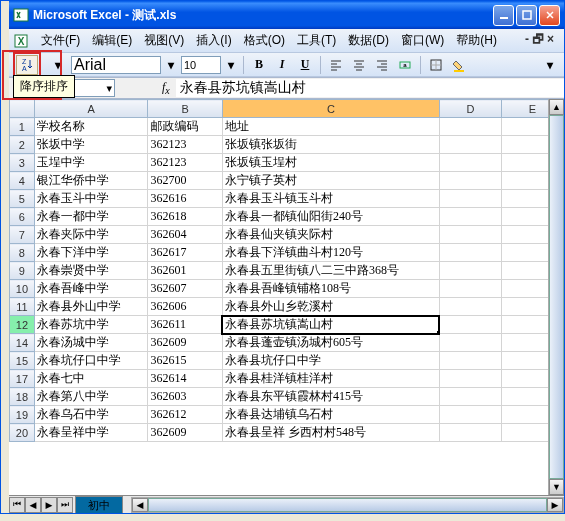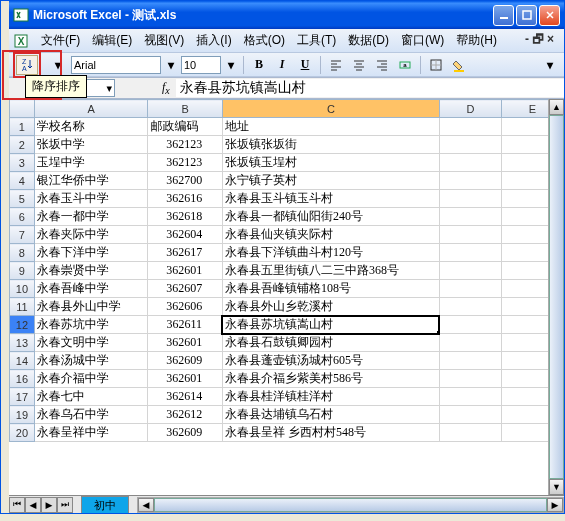--- a/index.html
+++ b/index.html
@@ -17,54 +17,54 @@
 
 .menubar { height: 24px; background: linear-gradient(to bottom, #eef3fa, #d5e3f6); display: flex; align-items: center; padding: 0 4px; border-bottom: 1px solid #b8c8e0; }
 .menu-icon { width: 16px; height: 16px; margin-right: 6px; display: inline-block; }
 .menu-item { padding: 2px 6px; cursor: pointer; }
 .menubar .spacer { flex: 1; }
 .menu-x { padding: 2px 6px; cursor: pointer; color: #333; }
 
 .toolbar1 { height: 24px; background: linear-gradient(to bottom, #eef3fa, #d5e3f6); display: flex; align-items: center; padding: 0 4px; gap: 3px; border-bottom: 1px solid #b8c8e0; position: relative; }
 .sortbtn-wrap { border: 2px solid #d62828; padding: 1px; margin-right: 4px; position: relative; }
 .sortbtn { width: 22px; height: 20px; background: #f5f1e6; border: 1px solid #b8a876; display: flex; align-items: center; justify-content: center; cursor: pointer; }
-.font-select { width: 90px; height: 18px; border: 1px solid #7f9db9; font-size: 11px; background: white; padding: 0 2px; }
+.font-select { width: 90px; height: 18px; border: 1px solid #7f9db9; font-size: 16px; background: white; padding: 0 2px; }
 .size-select { width: 40px; height: 18px; border: 1px solid #7f9db9; font-size: 11px; background: white; padding: 0 2px; }
 .tb-btn { width: 20px; height: 20px; display: flex; align-items: center; justify-content: center; cursor: pointer; font-weight: bold; border-radius: 2px; }
 .sep { width: 1px; height: 18px; background: #aab8cf; margin: 0 2px; }
 .tb-end { margin-left: auto; display: flex; align-items: center; gap: 2px; }
 
-.tooltip { position: absolute; top: 22px; left: 16px; background: #ffffe1; border: 1px solid #000; padding: 2px 6px; font-size: 12px; z-index: 10; white-space: nowrap; font-family: Liberation Mono, monospace; }
+.tooltip { position: absolute; top: 22px; left: 4px; background: #ffffe1; border: 1px solid #000; padding: 2px 6px; font-size: 12px; z-index: 10; white-space: nowrap; font-family: Liberation Mono, monospace; }
 
 .formula-bar { height: 22px; background: #f0f0f0; display: flex; align-items: center; border-top: 1px solid #aab8cf; border-bottom: 1px solid #aab8cf; }
 .name-box { width: 78px; height: 18px; border: 1px solid #7f9db9; background: white; margin: 0 2px 0 28px; padding: 0 2px; display: flex; align-items: center; font-size: 11px; }
 .fx { padding: 0 6px; font-style: italic; font-family: serif; cursor: pointer; margin-left: 39px; }
 .formula-input { flex: 1; height: 18px; border: none; background: white; font-size: 14px; font-family: "SimSun"; padding: 0 4px; }
 
 .sheet-area { flex: 1; background: white; overflow: hidden; position: relative; display: flex; flex-direction: column; }
 .grid-wrap { flex: 1; overflow: hidden; position: relative; }
 table { border-collapse: collapse; width: 100%; table-layout: fixed; }
 th.rowhdr, th.colhdr, th.corner { background: linear-gradient(to bottom, #f4f6fb, #d9e2f0); border: 1px solid #9eb6ce; font-weight: normal; font-size: 11px; color: #333; height: 18px; text-align: center; }
 th.corner { width: 24px; }
 th.colhdr.colA { width: 110px; }
 th.colhdr.colB { width: 72px; }
 th.colhdr.colC { width: 210px; }
 th.colhdr.colD { width: 60px; }
 th.colhdr.colE { width: 60px; }
 th.rowhdr { width: 24px; text-align: center; }
-th.rowhdr.sel { background: #3b82f6; }
+th.rowhdr.sel { background: #86efac; }
 th.colhdr.sel { background: #ffc266; }
 td { border: 1px solid #d4d4d4; border-left: 1px solid #c0c0c0; border-top: none; height: 18px; font-size: 12px; padding: 0 2px; overflow: hidden; white-space: nowrap; font-family: "SimSun"; }
-td.num { text-align: center; padding-right: 4px; }
+td.num { text-align: left; padding-right: 4px; }
 td.selected { outline: 2px solid #000; outline-offset: -1px; position: relative; }
 td.selected::after { content: ""; position: absolute; right: -3px; bottom: -3px; width: 5px; height: 5px; background: #000; }
 
 .tabbar { height: 18px; background: #e8e8e8; display: flex; align-items: center; border-top: 1px solid #888; font-size: 11px; }
 .navbtn { width: 16px; height: 16px; border: 1px solid #888; background: #ddd; display: flex; align-items: center; justify-content: center; cursor: pointer; font-size: 9px; }
-.tab { padding: 1px 12px; background: #0ea5e9; border: 1px solid #888; border-bottom: none; margin-left: 8px; font-family: "SimSun"; cursor: pointer; }
+.tab { padding: 1px 12px; background: #0369a1; border: 1px solid #888; border-bottom: none; margin-left: 2px; font-family: "SimSun"; cursor: pointer; }
 .hscroll-track { flex: 1; height: 16px; background: #e8e8e8; margin-left: 8px; border: 1px solid #aaa; position: relative; display: flex; }
 .hscroll-btn { width: 16px; height: 100%; background: linear-gradient(#f5f5f5,#ccc); border: 1px solid #888; display: flex; align-items: center; justify-content: center; font-size: 9px; cursor: pointer; }
 .hscroll-thumb { flex: 1; background: linear-gradient(#eaf0f9,#b8cbe6); border: 1px solid #7a9; }
 
 .vscroll { position: absolute; right: 0; top: 0; bottom: 0; width: 16px; background: #e8e8e8; display: flex; flex-direction: column; border-left: 1px solid #aaa; }
 .vscroll-btn { height: 16px; background: linear-gradient(#f5f5f5,#ccc); border: 1px solid #888; display: flex; align-items: center; justify-content: center; font-size: 9px; cursor: pointer; }
 .vscroll-thumb { flex: 1; background: linear-gradient(to right,#eaf0f9,#b8cbe6); border: 1px solid #7a9; }
 
 .statusbar { height: 20px; background: #ece9d8; border-top: 1px solid #fff; display: flex; align-items: center; padding: 0 8px; font-size: 12px; font-family: "SimSun"; }
 
@@ -293,48 +293,48 @@
             </tr>
             <tr>
               <th class="rowhdr sel">12</th>
               <td>永春苏坑中学</td>
               <td class="num">362611</td>
               <td class=" selected">永春县苏坑镇嵩山村</td>
               <td></td>
               <td></td>
             </tr>
             <tr>
-              <th class="rowhdr">13</th>
-              <td>永春文明中学</td>
-              <td class="num">362601</td>
-              <td class="">永春县石鼓镇卿园村</td>
-              <td></td>
-              <td></td>
-            </tr>
-            <tr>
               <th class="rowhdr">14</th>
               <td>永春汤城中学</td>
               <td class="num">362609</td>
               <td class="">永春县蓬壶镇汤城村605号</td>
               <td></td>
               <td></td>
             </tr>
             <tr>
-              <th class="rowhdr">16</th>
-              <td>永春介福中学</td>
-              <td class="num">362601</td>
-              <td class="">永春县介福乡紫美村586号</td>
+              <th class="rowhdr">15</th>
+              <td>永春坑仔口中学</td>
+              <td class="num">362615</td>
+              <td class="">永春县坑仔口中学</td>
               <td></td>
               <td></td>
             </tr>
             <tr>
               <th class="rowhdr">17</th>
               <td>永春七中</td>
               <td class="num">362614</td>
               <td class="">永春县桂洋镇桂洋村</td>
+              <td></td>
+              <td></td>
+            </tr>
+            <tr>
+              <th class="rowhdr">18</th>
+              <td>永春第八中学</td>
+              <td class="num">362603</td>
+              <td class="">永春县东平镇霞林村415号</td>
               <td></td>
               <td></td>
             </tr>
             <tr>
               <th class="rowhdr">19</th>
               <td>永春乌石中学</td>
               <td class="num">362612</td>
               <td class="">永春县达埔镇乌石村</td>
               <td></td>
               <td></td>

